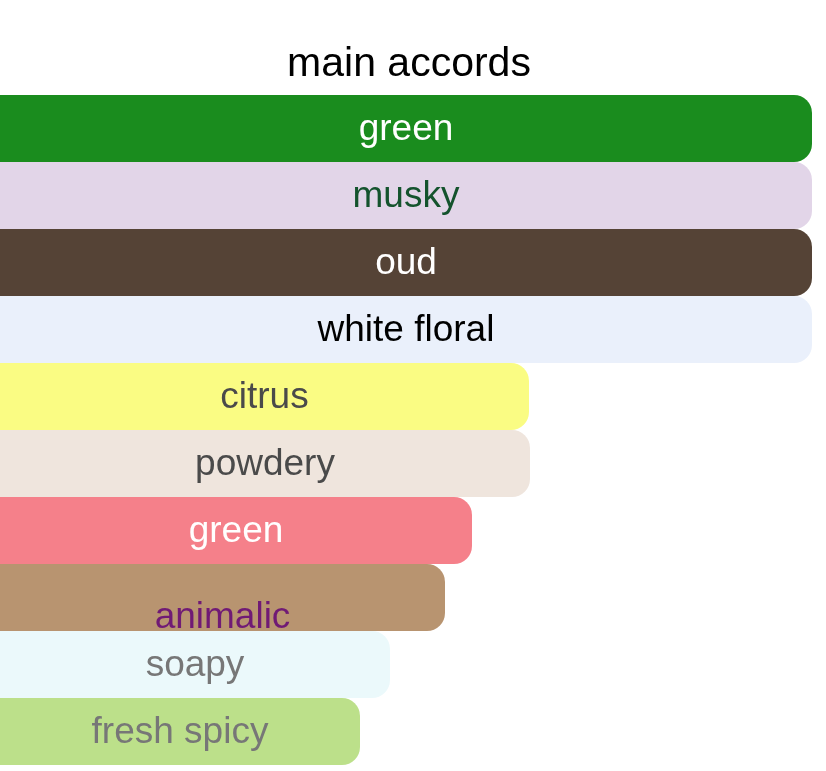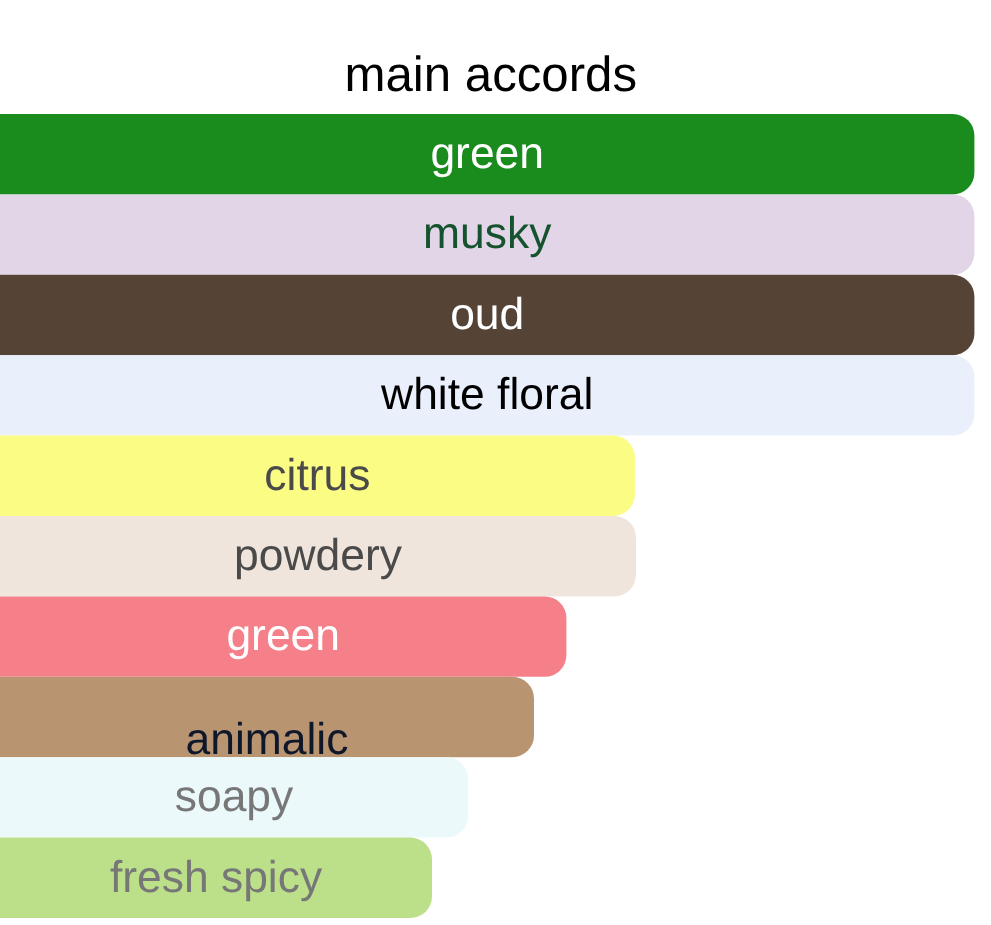--- a/index.html
+++ b/index.html
@@ -93,21 +93,21 @@
       <div class="accord-bar" style="width: 529px; background-color: rgb(250, 252, 131);">
         <span class="accord-label" style="color: rgb(74, 74, 74);">citrus</span>
       </div>
       <div class="accord-bar" style="width: 530px; background-color: rgb(239, 229, 221);">
         <span class="accord-label" style="color: rgb(74, 74, 74);">powdery</span>
       </div>
       <div class="accord-bar" style="width: 472px; background-color: rgb(245, 128, 138);">
         <span class="accord-label" style="color: rgb(255, 255, 255);">green</span>
       </div>
       <div class="accord-bar" style="width: 445px; background-color: rgb(184, 148, 112);">
-        <span class="accord-label" style="color: #0f172a; margin-top: 39px;">animalic</span>
+        <span class="accord-label" style="color: #701a75; margin-top: 39px;">animalic</span>
       </div>
       <div class="accord-bar" style="width: 390px; background-color: rgb(235, 249, 251);">
         <span class="accord-label" style="color: rgb(119, 119, 119);">soapy</span>
       </div>
       <div class="accord-bar" style="width: 360px; background-color: rgb(188, 224, 138);">
         <span class="accord-label" style="color: rgb(119, 119, 119);">fresh spicy</span>
       </div>
     </div>
 
 </div>

